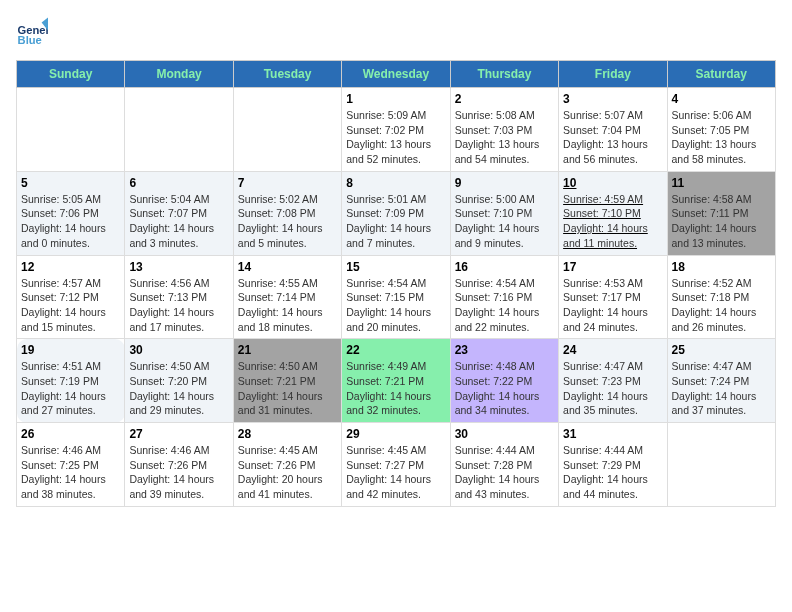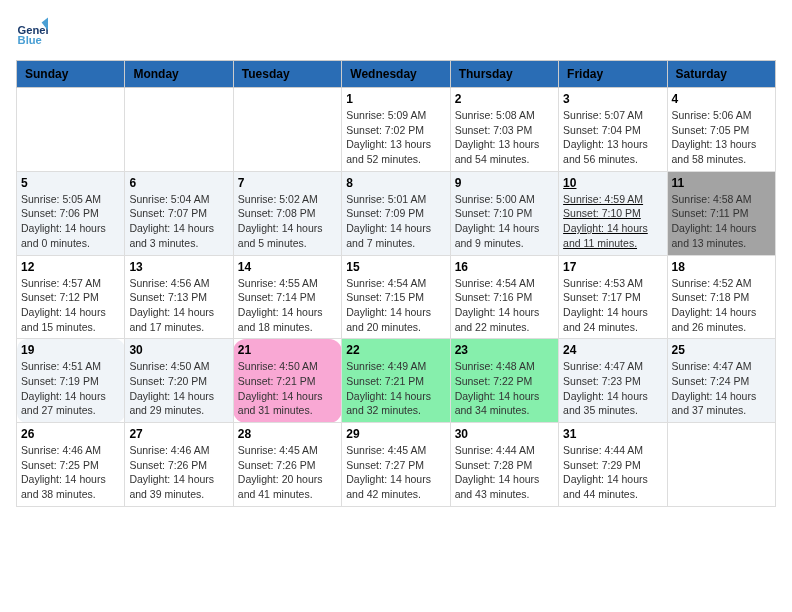--- a/index.html
+++ b/index.html
@@ -37,23 +37,23 @@
       font-size: 15px;
       color: #555;
     }
     .calendar {
       width: 100%;
       border-collapse: collapse;
       font-size: 10.5px;
     }
     .calendar th {
       background-color: #2a6db5;
-      color: #000000;
+      color: #86efac;
       padding: 6px 8px;
-      text-align: left;
+      text-align: center;
       font-size: 12px;
       border: 1px solid #ccc;
     }
     .calendar td {
       border: 1px solid #ddd;
       vertical-align: top;
       padding: 4px;
       width: calc(100% / 7);
       min-height: 80px;
       background: #fff;
@@ -188,29 +188,29 @@
       </tr>
       <tr>
         <td style="background: rgb(240, 244, 248); border-radius: 10px;">
           <span class="day-number">19</span>
           <div class="day-info"><span>Sunrise: 4:51 AM</span><br><span>Sunset: 7:19 PM</span><br><span><span>Daylight: </span><span>14 hours and 27 minutes.</span></span></div>
         </td>
         <td style="background: rgb(240, 244, 248);">
           <span class="day-number">30</span>
           <div class="day-info"><span>Sunrise: 4:50 AM</span><br><span>Sunset: 7:20 PM</span><br><span><span>Daylight: </span><span>14 hours and 29 minutes.</span></span></div>
         </td>
-        <td style="background: #f9a8d4; border-radius: 13px;">
+        <td style="background: #a3a3a3;">
           <span class="day-number">21</span>
           <div class="day-info"><span>Sunrise: 4:50 AM</span><br><span>Sunset: 7:21 PM</span><br><span><span>Daylight: </span><span>14 hours and 31 minutes.</span></span></div>
         </td>
         <td style="background: #86efac;">
           <span class="day-number">22</span>
           <div class="day-info"><span>Sunrise: 4:49 AM</span><br><span>Sunset: 7:21 PM</span><br><span><span>Daylight: </span><span>14 hours and 32 minutes.</span></span></div>
         </td>
-        <td style="background: #86efac; margin-left: 20px;">
+        <td style="background: #c4b5fd; margin-left: 20px;">
           <span class="day-number">23</span>
           <div class="day-info"><span>Sunrise: 4:48 AM</span><br><span>Sunset: 7:22 PM</span><br><span><span>Daylight: </span><span>14 hours and 34 minutes.</span></span></div>
         </td>
         <td style="background: rgb(240, 244, 248);">
           <span class="day-number">24</span>
           <div class="day-info"><span>Sunrise: 4:47 AM</span><br><span>Sunset: 7:23 PM</span><br><span><span>Daylight: </span><span>14 hours and 35 minutes.</span></span></div>
         </td>
         <td style="background: rgb(240, 244, 248);">
           <span class="day-number">25</span>
           <div class="day-info"><span>Sunrise: 4:47 AM</span><br><span>Sunset: 7:24 PM</span><br><span><span>Daylight: </span><span>14 hours and 37 minutes.</span></span></div>

